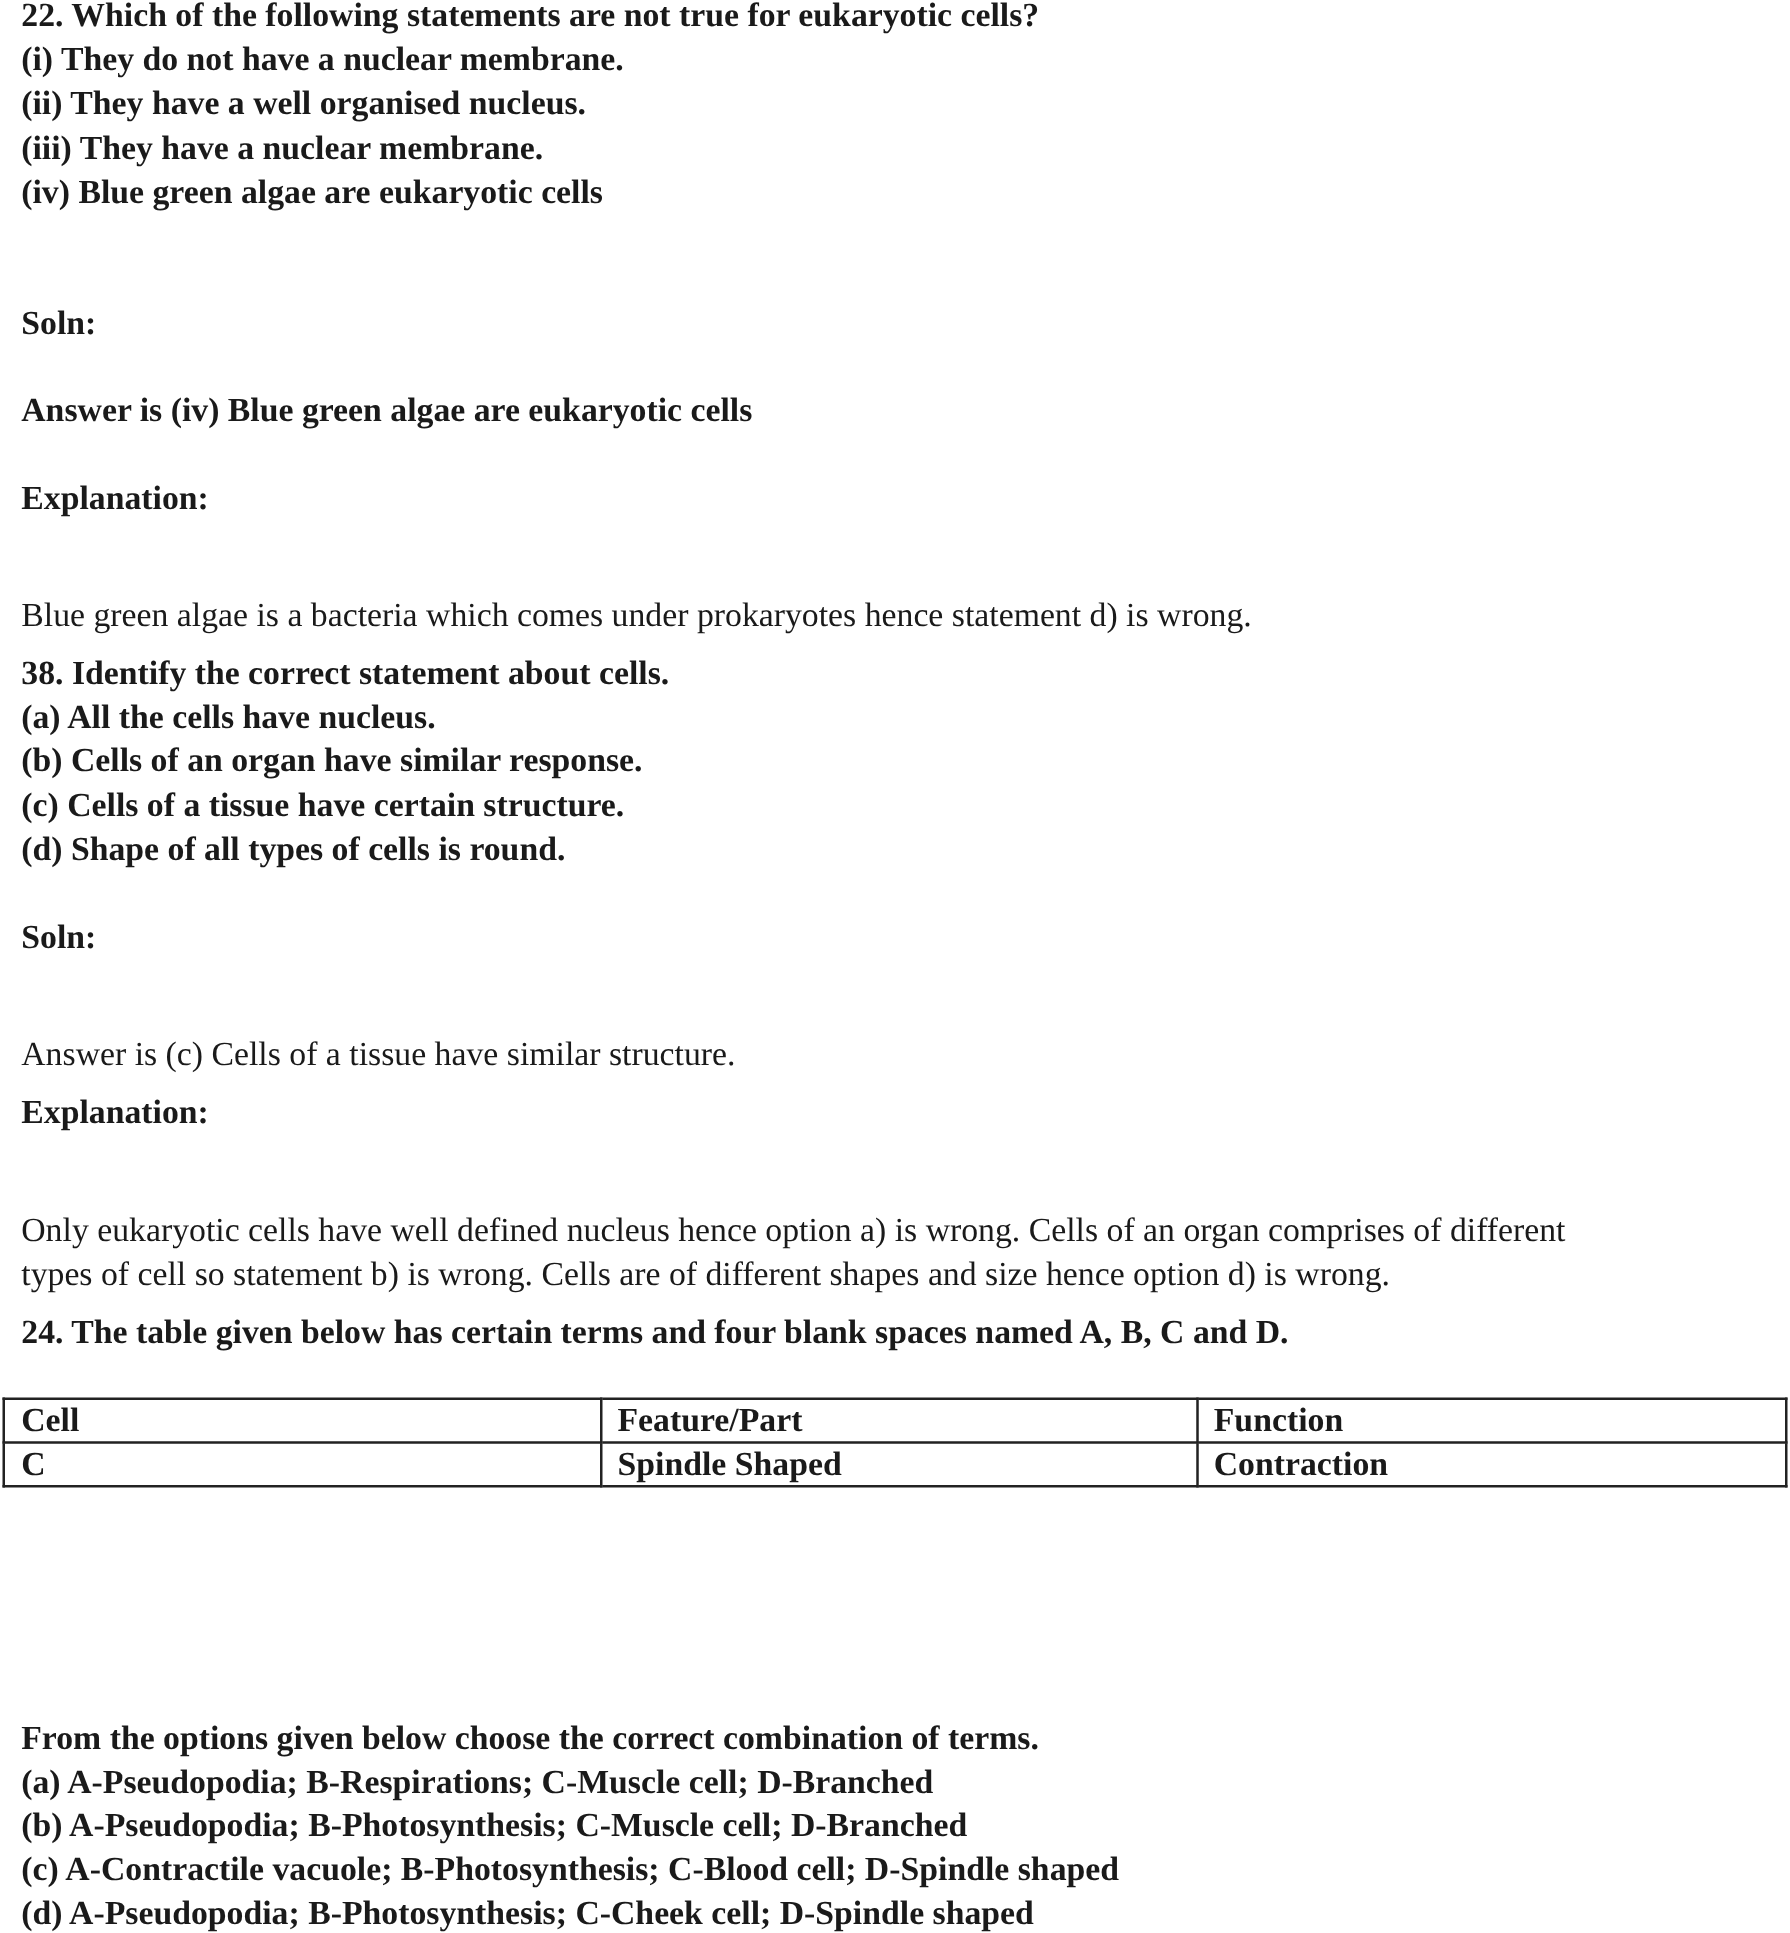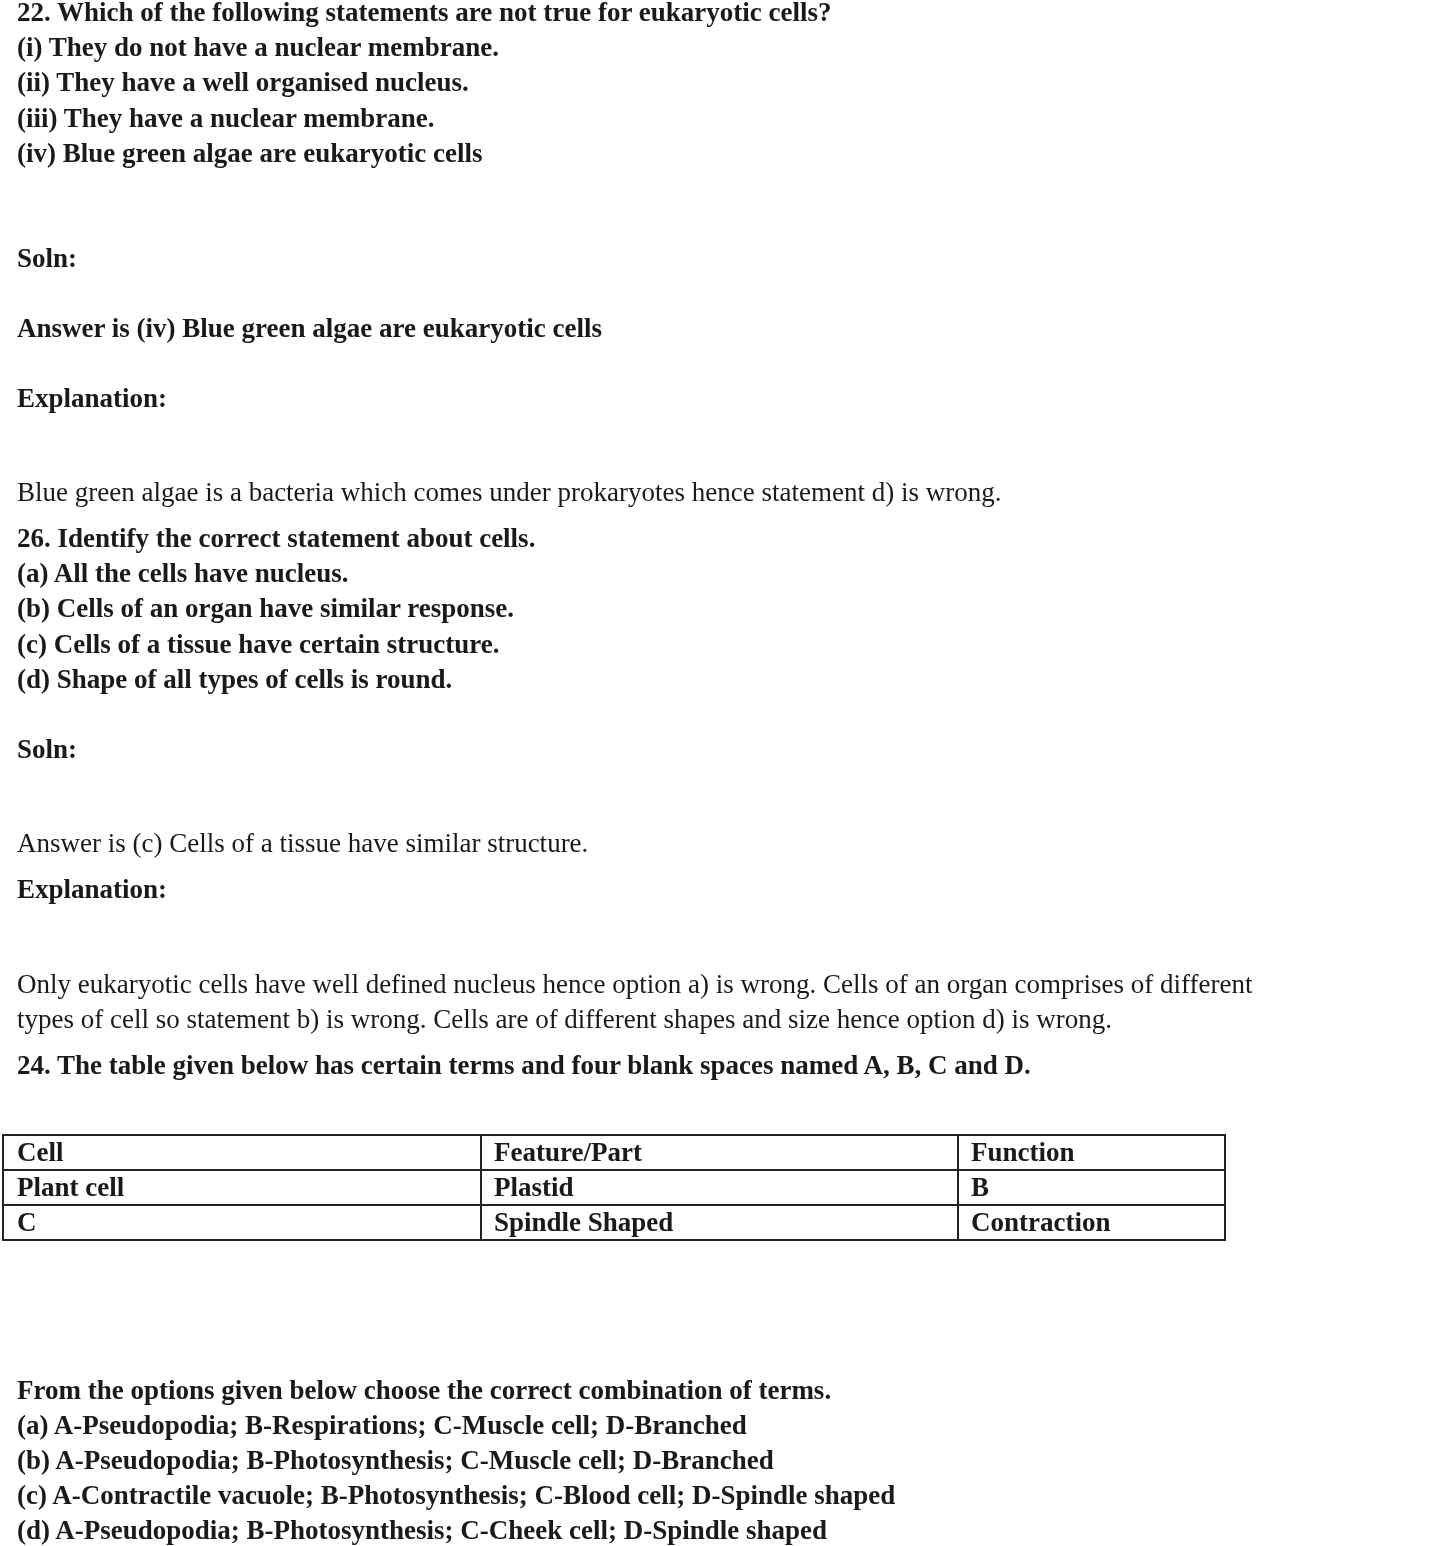--- a/index.html
+++ b/index.html
@@ -9,22 +9,22 @@
     color: #1a1a1a;
   }
   .line {
     position: absolute; left: 17px; white-space: nowrap;
     font-size: 27px; line-height: 35px;
   }
   .b { font-weight: bold; }
   .n { font-weight: normal; margin-top: 24px; }
   table.cells {
     position: absolute; left: 2px; top: 1118px;
-    width: 1224px; border-collapse: collapse;
-    font-size: 27px; font-weight: bold; margin-top: 16px;
+    width: 1428px; border-collapse: collapse;
+    font-size: 27px; font-weight: bold;
   }
   table.cells td {
     border: 2px solid #222;
     padding: 0 0 0 12px;
     height: 33px; line-height: 33px;
     vertical-align: middle;
   }
   table.cells td:nth-child(1) { width: 463px; padding-left: 13px; }
   table.cells td:nth-child(2) { width: 463px; }
 </style>
@@ -35,21 +35,21 @@
 <div class="line b" style="top:30px">(i) They do not have a nuclear membrane.</div>
 <div class="line b" style="top:65px">(ii) They have a well organised nucleus.</div>
 <div class="line b" style="top:101px">(iii) They have a nuclear membrane.</div>
 <div class="line b" style="top:136px">(iv) Blue green algae are eukaryotic cells</div>
 
 <div class="line b" style="top:241px">Soln:</div>
 <div class="line b" style="top:311px">Answer is (iv) Blue green algae are eukaryotic cells</div>
 <div class="line b" style="top:381px">Explanation:</div>
 <div class="line n" style="top:451px">Blue green algae is a bacteria which comes under prokaryotes hence statement d) is wrong.</div>
 
-<div class="line b" style="top:521px">26. Identify the correct statement about cells.</div>
+<div class="line b" style="top:521px">38. Identify the correct statement about cells.</div>
 <div class="line b" style="top:556px">(a) All the cells have nucleus.</div>
 <div class="line b" style="top:591px">(b) Cells of an organ have similar response.</div>
 <div class="line b" style="top:627px">(c) Cells of a tissue have certain structure.</div>
 <div class="line b" style="top:662px">(d) Shape of all types of cells is round.</div>
 
 <div class="line b" style="top:732px">Soln:</div>
 <div class="line n" style="top:802px">Answer is (c) Cells of a tissue have similar structure.</div>
 <div class="line b" style="top:872px">Explanation:</div>
 <div class="line n" style="top:943px">Only eukaryotic cells have well defined nucleus hence option a) is wrong. Cells of an organ comprises of different</div>
 <div class="line n" style="top:978px">types of cell so statement b) is wrong.  Cells are of different shapes and size hence option d) is wrong.</div>
@@ -57,25 +57,20 @@
 <div class="line b" style="top:1048px">24. The table given below has certain terms and four blank spaces named A, B, C and D.</div>
 
 <table class="cells">
   <tbody>
       <tr>
     <td>Cell</td>
     <td>Feature/Part</td>
     <td>Function</td>
   </tr>
   <tr>
-    <td>Plant cell</td>
-    <td>Plastid</td>
-    <td>B</td>
-  </tr>
-  <tr>
     <td>C</td>
     <td>Spindle Shaped</td>
     <td>Contraction</td>
   </tr>
 </tbody>
   </table>
 
 <div class="line b" style="top:1373px">From the options given below choose the correct combination of terms.</div>
 <div class="line b" style="top:1408px">(a) A-Pseudopodia; B-Respirations; C-Muscle cell; D-Branched</div>
 <div class="line b" style="top:1443px">(b) A-Pseudopodia; B-Photosynthesis; C-Muscle cell; D-Branched</div>

